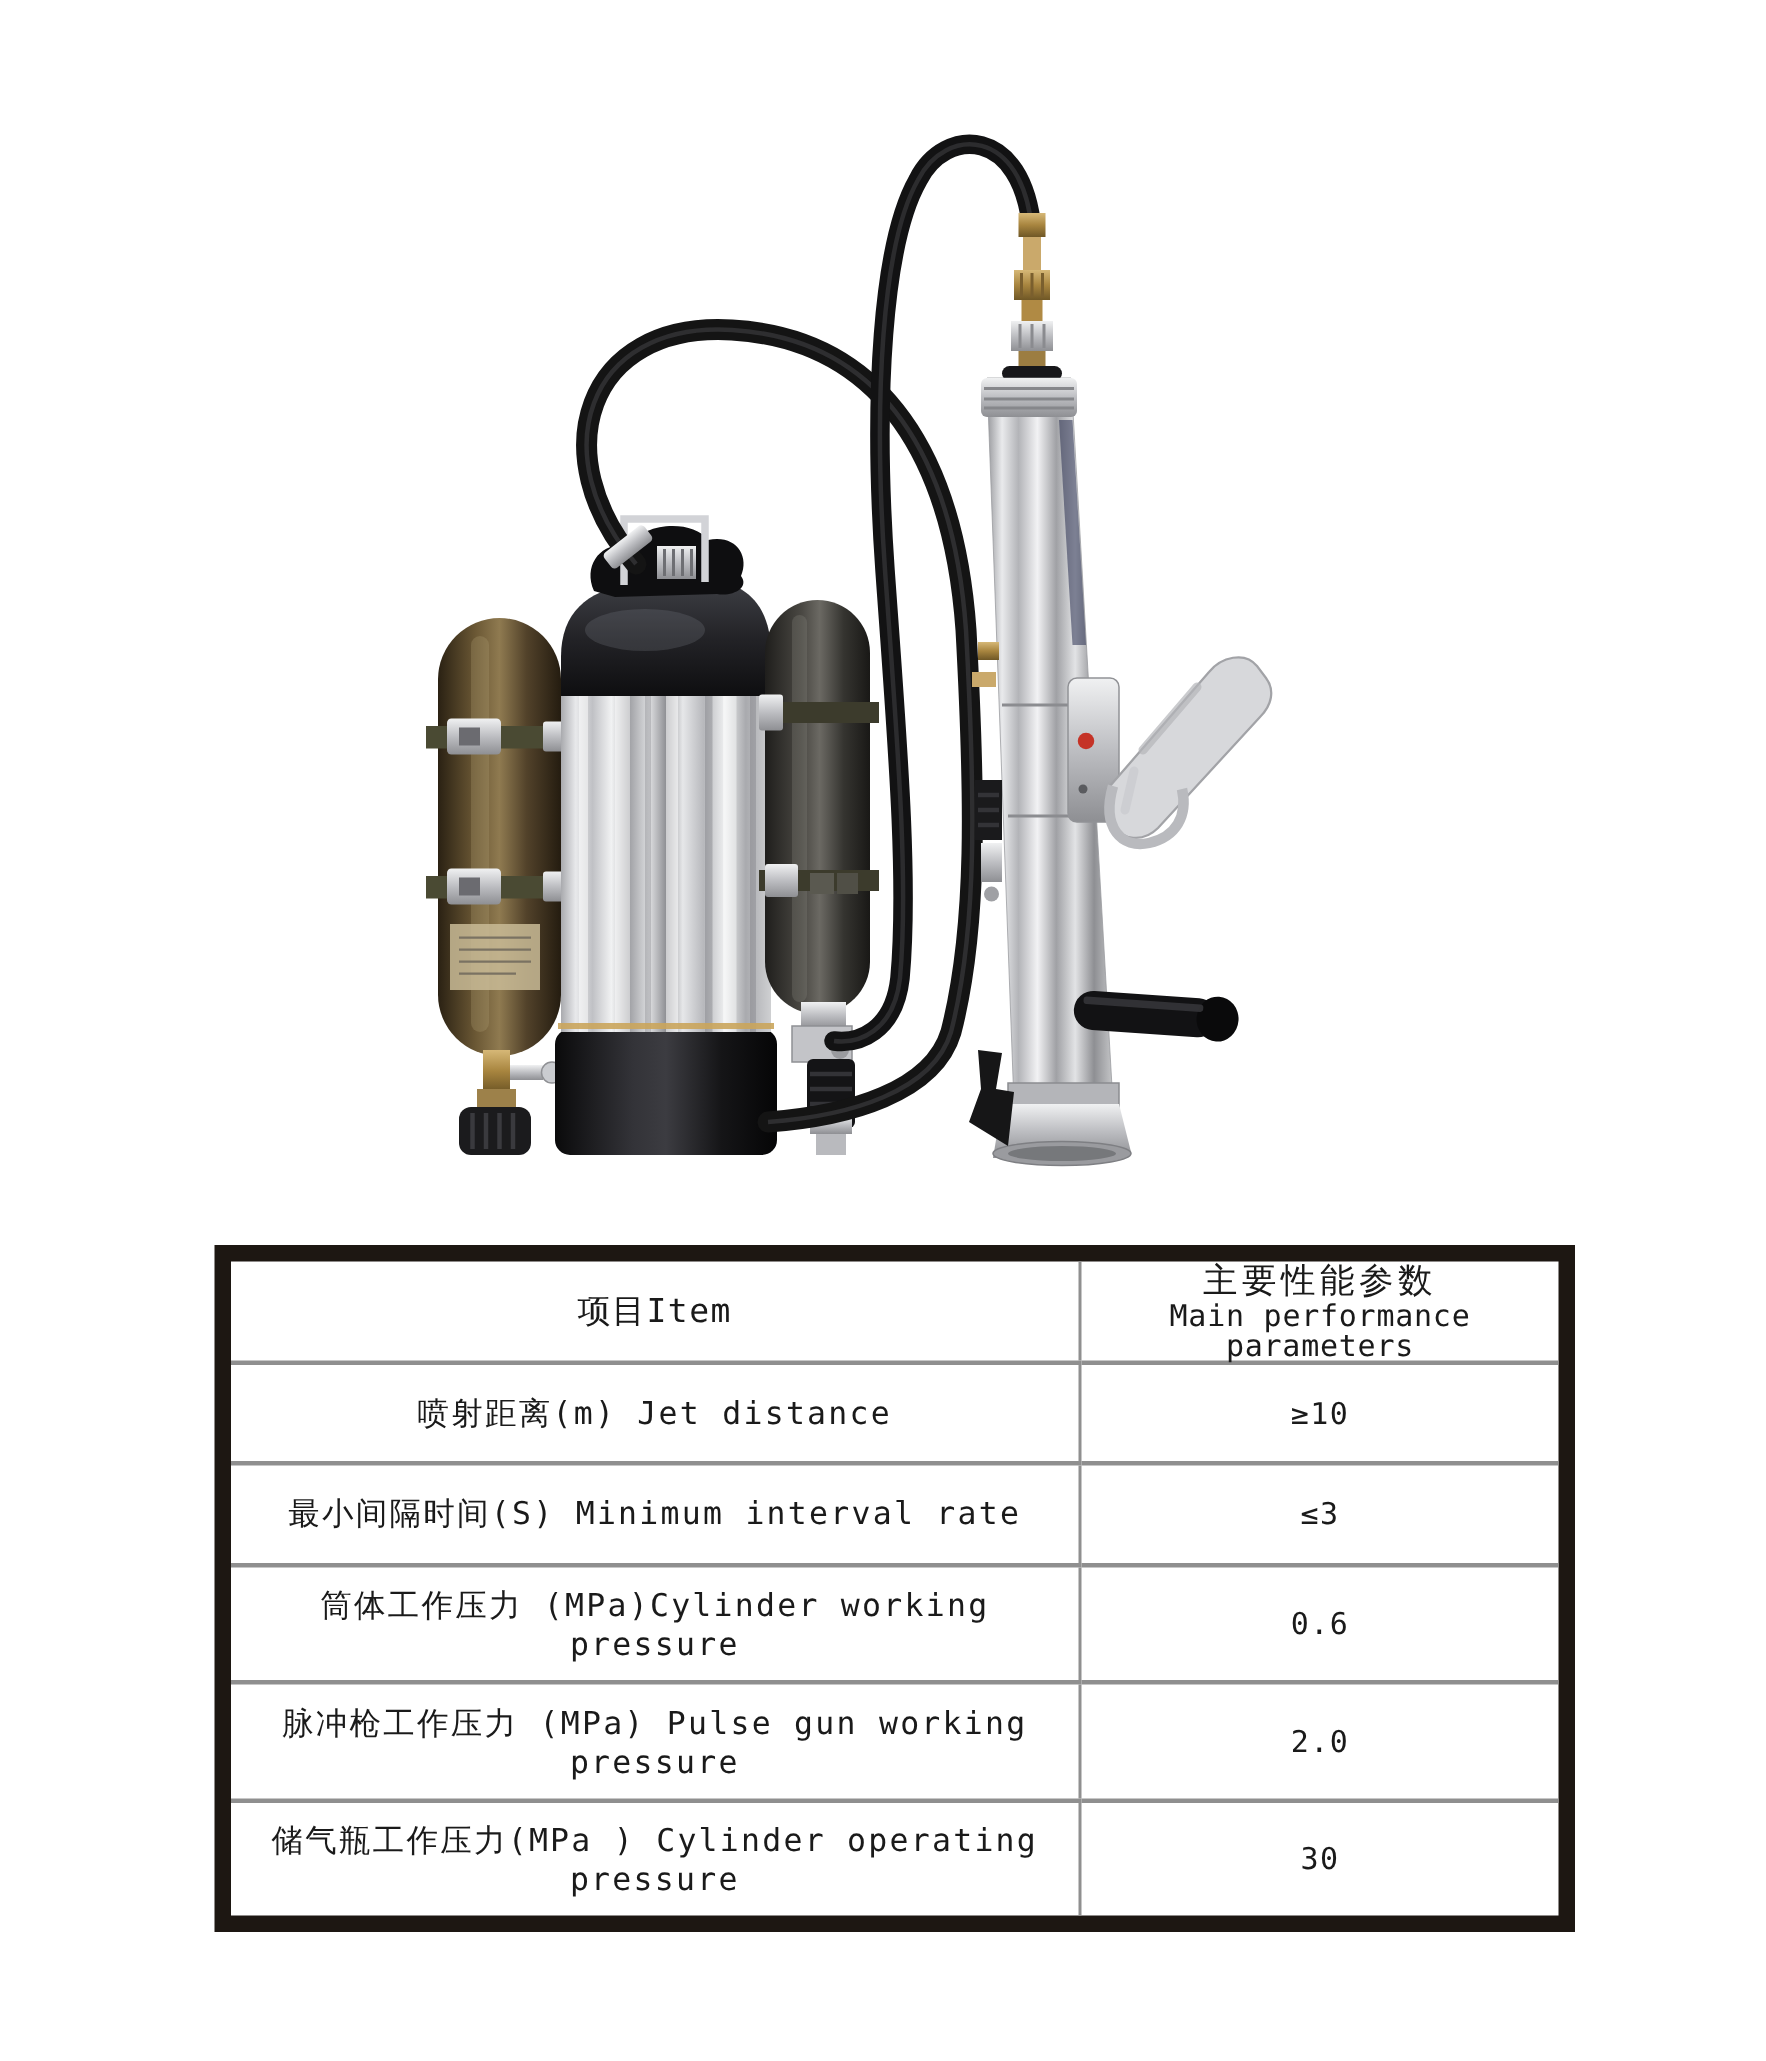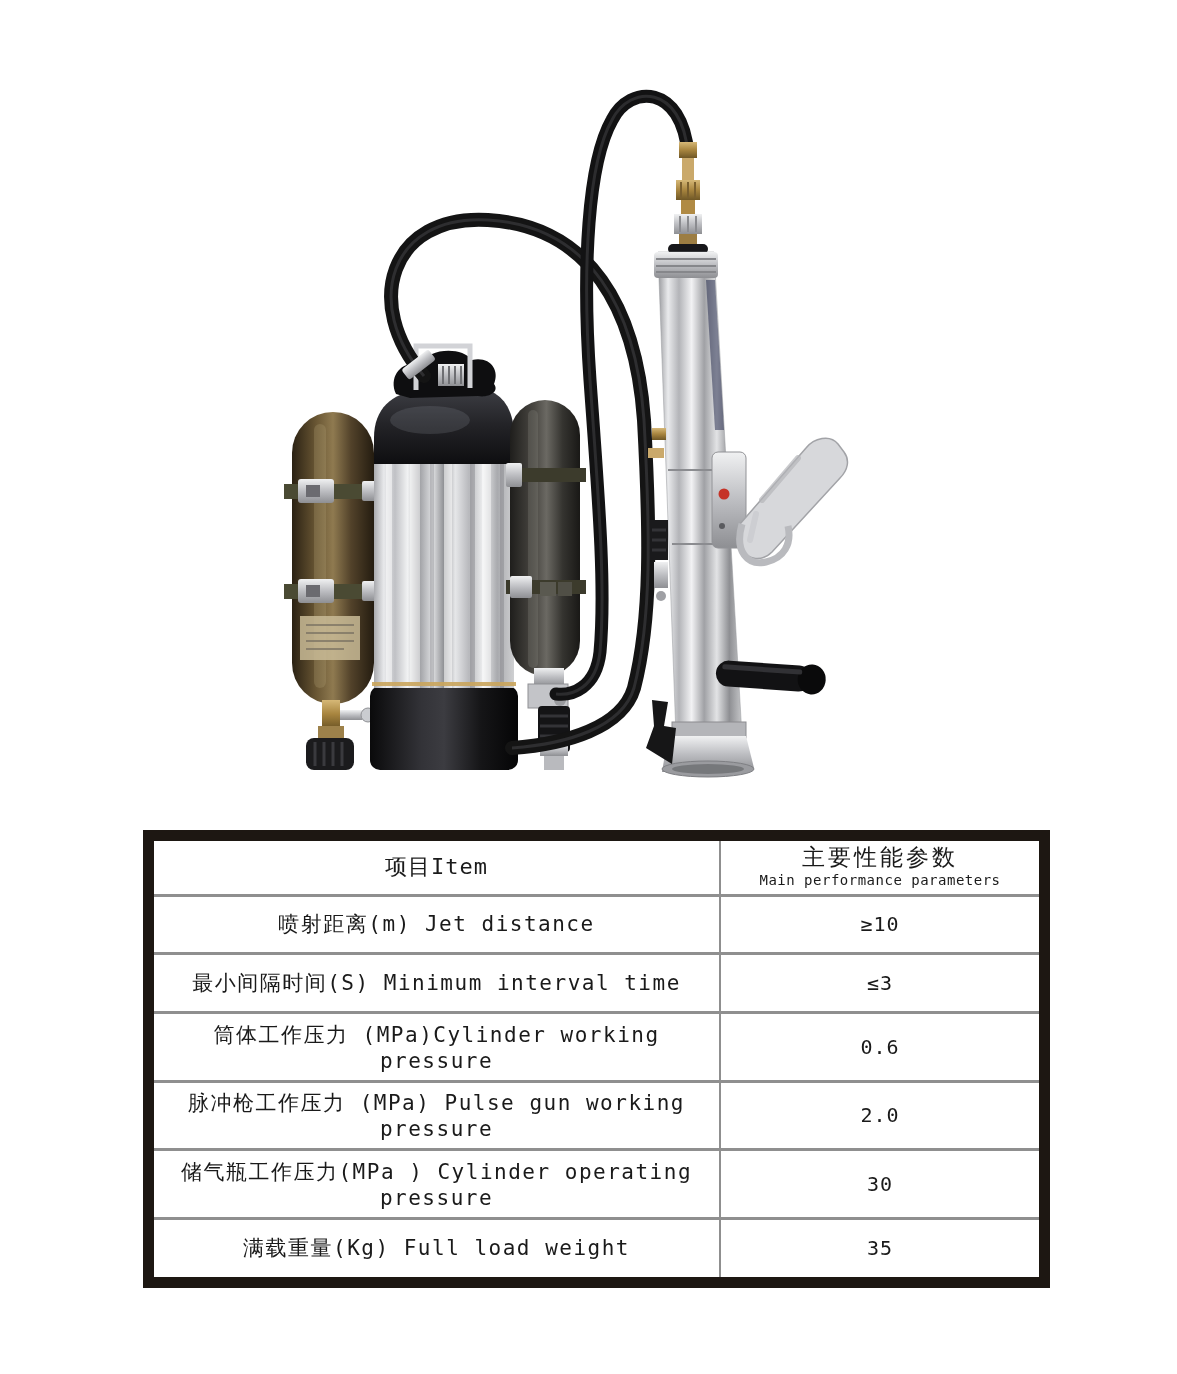--- a/index.html
+++ b/index.html
@@ -14,21 +14,21 @@
       text-align:center;vertical-align:middle;padding:0 6px;box-sizing:border-box;
       font-weight:normal;}
   table.spec th:last-child, table.spec td:last-child{border-right:none;margin-left:14px;}
   table.spec tr:last-child td{border-bottom:none;}
   tr.hdr{height:54px;}
   tbody tr{height:47px;border-radius:22px;}
   .item-cell{font-size:21px;letter-spacing:1.5px;}
   .val-cell{font-size:20px;letter-spacing:1px;}
   .hdr-item{font-size:22px;letter-spacing:1px;}
   .hdr-zh{font-size:23px;letter-spacing:3px;line-height:26px;}
-  .hdr-en{font-size:14px;letter-spacing:0.5px;line-height:20px;}
+  .hdr-en{font-size:20px;letter-spacing:0.5px;line-height:20px;}
 </style>
 </head>
 <body>
 
 <div class="page">
 
   <svg class="photo" viewBox="0 0 1177 810" aria-hidden="true">
     <defs>
       <linearGradient id="chrome" x1="0" y1="0" x2="1" y2="0">
         <stop offset="0" stop-color="#a9aaae"></stop>
@@ -250,36 +250,32 @@
             <div class="hdr-en">Main performance parameters</div>
           </th>
         </tr>
       </thead>
       <tbody>
         <tr>
           <td class="item-cell">喷射距离(m) Jet distance</td>
           <td class="val-cell">≥10</td>
         </tr>
         <tr>
-          <td class="item-cell">最小间隔时间(S) Minimum interval time</td>
+          <td class="item-cell">最小间隔时间(S) Minimum interval rate</td>
           <td class="val-cell">≤3</td>
         </tr>
         <tr>
           <td class="item-cell">筒体工作压力 (MPa)Cylinder working pressure</td>
           <td class="val-cell">0.6</td>
         </tr>
         <tr>
           <td class="item-cell">脉冲枪工作压力 (MPa) Pulse gun working pressure</td>
           <td class="val-cell">2.0</td>
         </tr>
         <tr>
           <td class="item-cell">储气瓶工作压力(MPa ) Cylinder operating pressure</td>
           <td class="val-cell">30</td>
-        </tr>
-        <tr>
-          <td class="item-cell">满载重量(Kg) Full load weight</td>
-          <td class="val-cell">35</td>
         </tr>
       </tbody>
     </table>
   </div>
 
 </div>
 
 </body></html>

